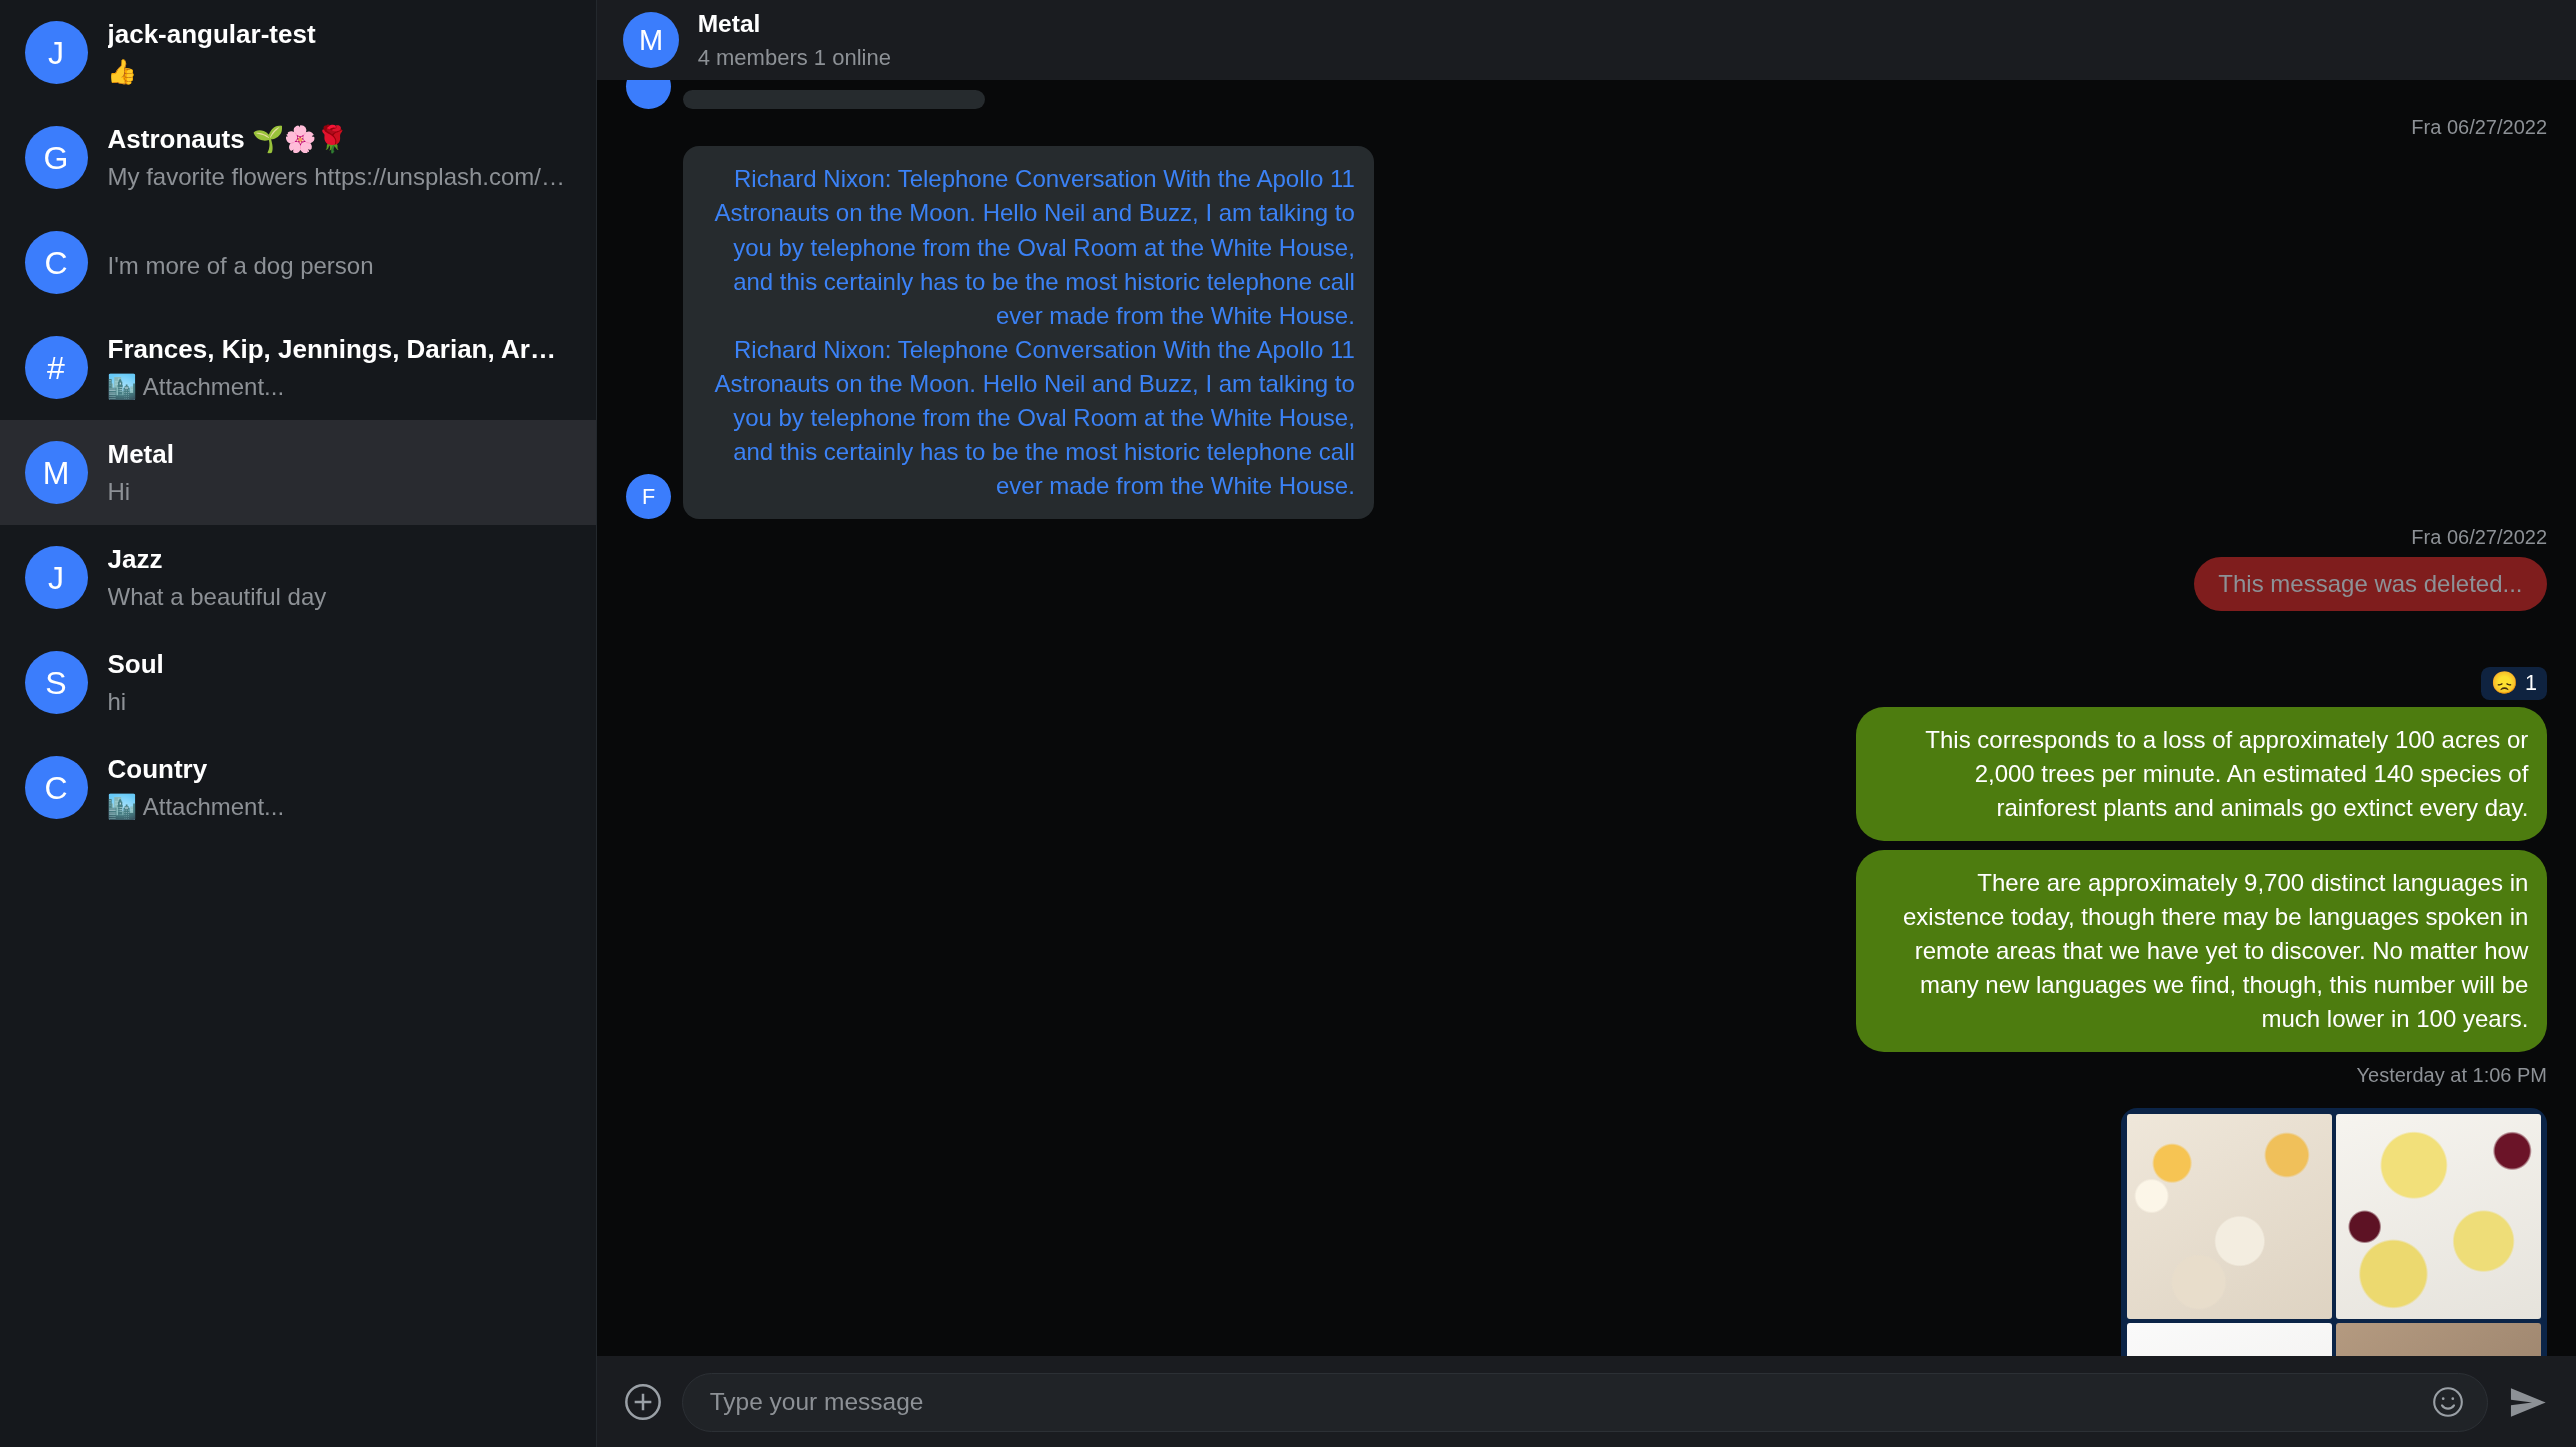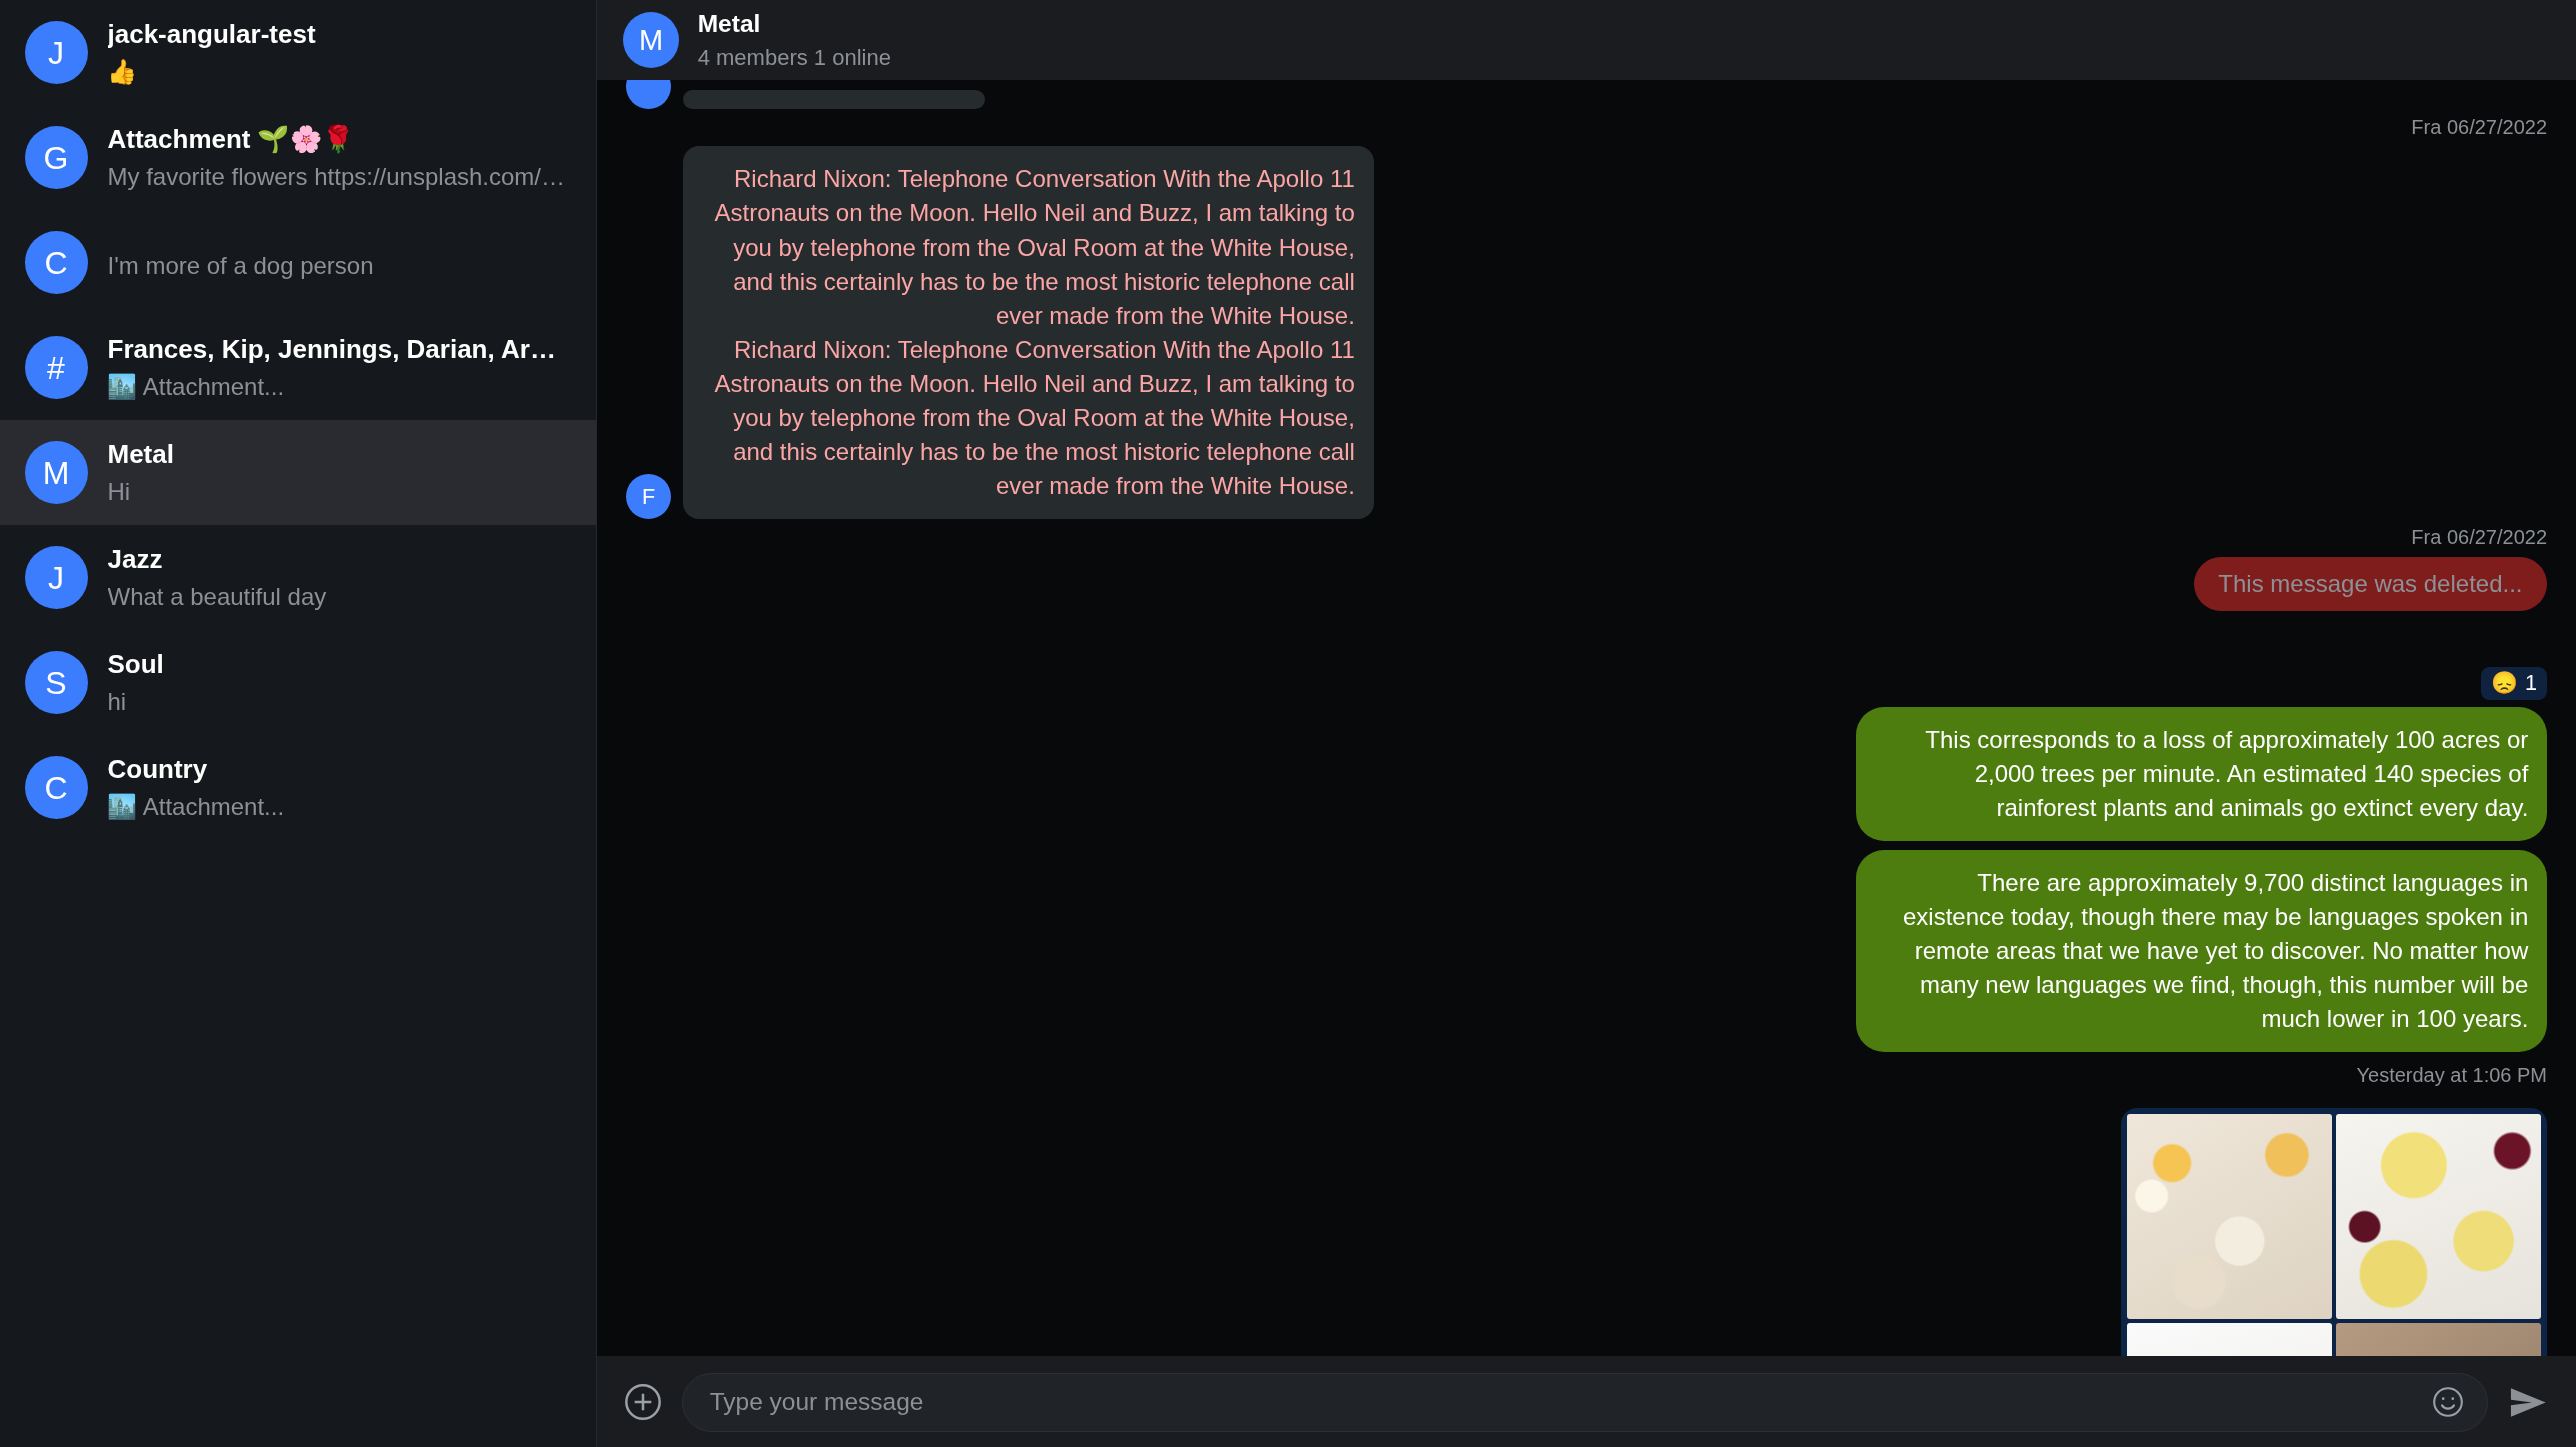--- a/index.html
+++ b/index.html
@@ -65,21 +65,21 @@
   }
 
   
   .row-in { display:flex; align-items:flex-end; gap:11.5px; }
   .row-in .av {
     flex:0 0 auto; width:45px; height:45px; border-radius:50%;
     background:#3b7dfc; color:#fff; font-size:21.6px;
     display:flex; align-items:center; justify-content:center;
   }
   .bubble-in {
-    background:#262b2e; color:#fca5a5;
+    background:#262b2e; color:#3b82f6;
     border-radius:16px; padding:16px 18.7px;
     font-size:24px; line-height:1.42;
     max-width:691px;
   }
   .bubble-deleted {
     background:#7f1d1d; color:#8d9196;
     border-radius:30px; padding:13px 24.5px;
     font-size:24px; display:inline-block;
   }
   .ts-left { color:#8d9196; font-size:20px; margin:7.2px 0 7.2px 56px; }
@@ -166,21 +166,21 @@
       <div class="avatar">J</div>
       <div class="chat-text">
         <div class="chat-title">jack-angular-test</div>
         <div class="chat-sub">👍</div>
       </div>
     </div>
 
     <div class="chat-item">
       <div class="avatar">G</div>
       <div class="chat-text">
-        <div class="chat-title">Attachment 🌱🌸🌹</div>
+        <div class="chat-title">Astronauts 🌱🌸🌹</div>
         <div class="chat-sub">My favorite flowers https://unsplash.com/photos/Gp...</div>
       </div>
     </div>
 
     <div class="chat-item">
       <div class="avatar">C</div>
       <div class="chat-text">
         <div class="chat-sub">I'm more of a dog person</div>
       </div>
     </div>

